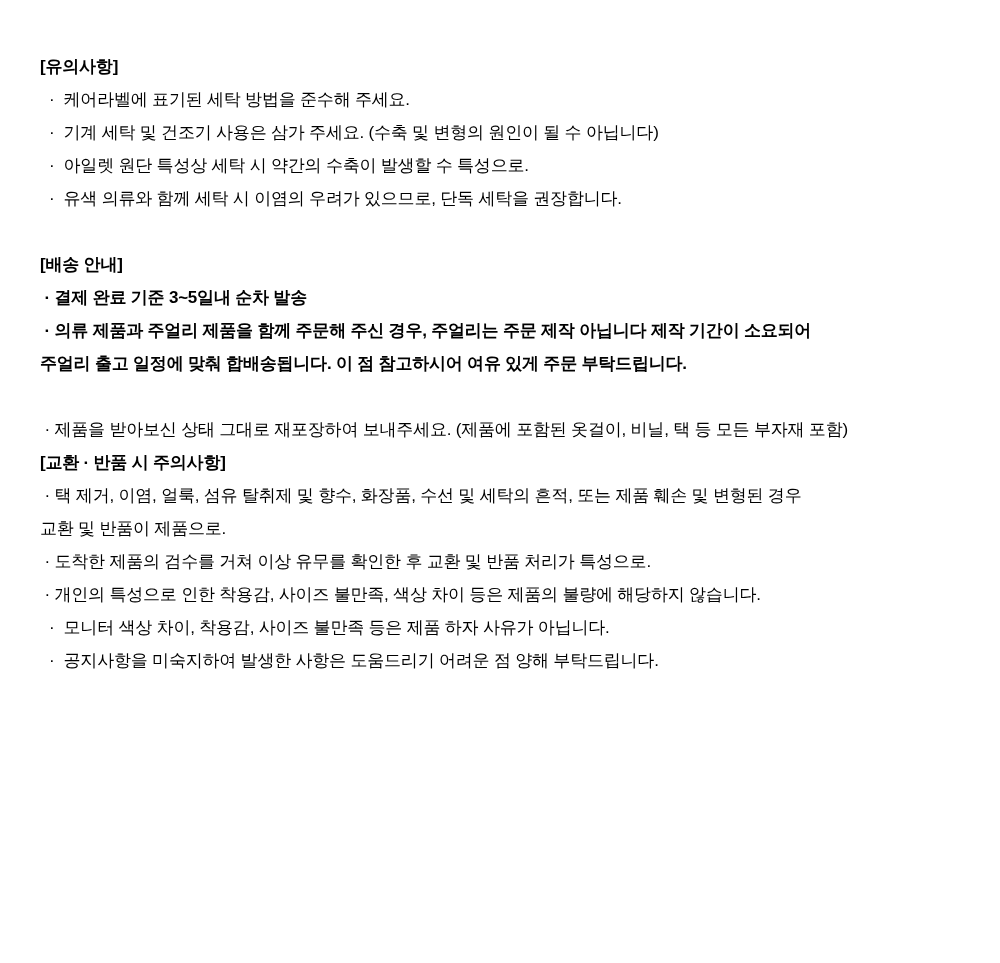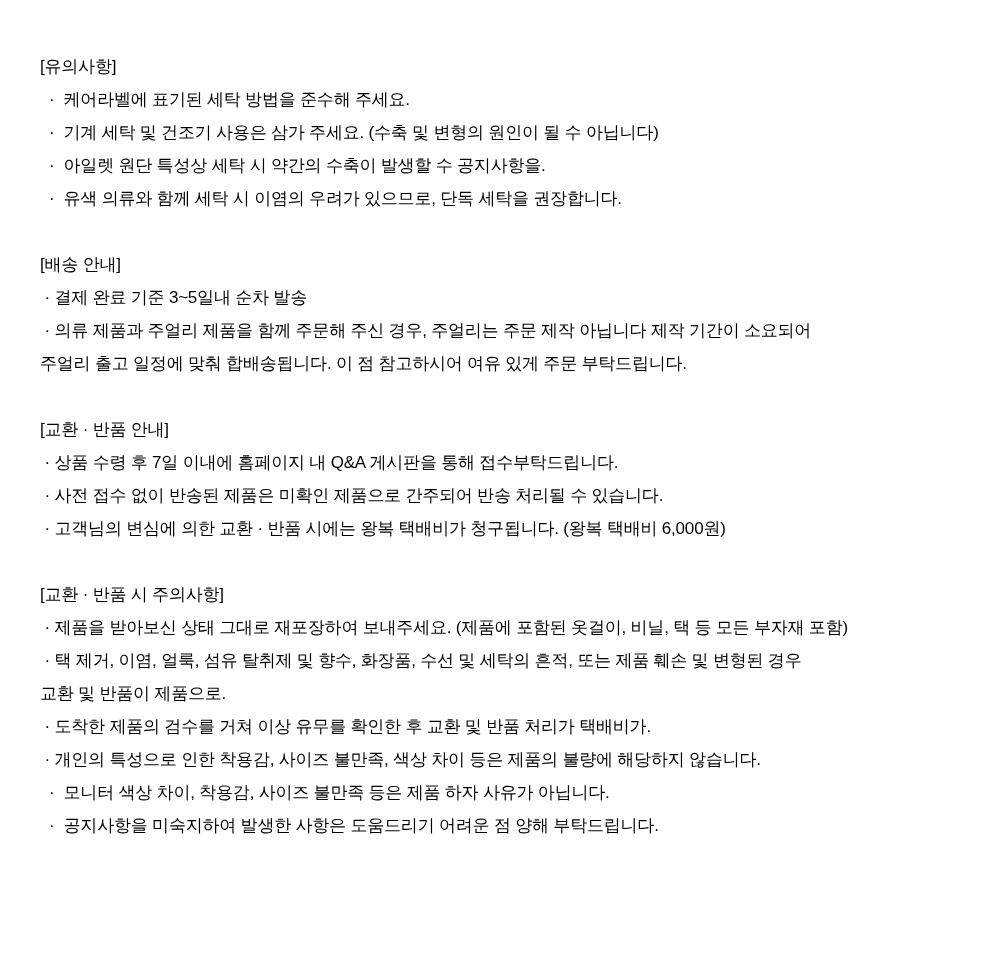--- a/index.html
+++ b/index.html
@@ -23,57 +23,51 @@
     letter-spacing: -0.2px;
   }
   .notice-section {
     margin-bottom: 33px; 
   }
   .line {
     white-space: pre-wrap;
     font-weight: 400;
   }
   .line.header {
-    font-weight: 400;
+    font-weight: 700;
   }
   .section-bold .line:not(.header) {
-    font-weight: 400;
+    font-weight: 700;
   }
 </style>
 </head>
 <body>
 
 <div class="page">
   <div class="notice-wrap" id="notice-root">
   <section class="notice-section">
     <div class="line header">[유의사항]</div>
   <div class="line">  ·  케어라벨에 표기된 세탁 방법을 준수해 주세요.</div>
         <div class="line">  ·  기계 세탁 및 건조기 사용은 삼가 주세요. (수축 및 변형의 원인이 될 수 아닙니다)</div>
-        <div class="line">  ·  아일렛 원단 특성상 세탁 시 약간의 수축이 발생할 수 공지사항을.</div>
+        <div class="line">  ·  아일렛 원단 특성상 세탁 시 약간의 수축이 발생할 수 특성으로.</div>
         <div class="line">  ·  유색 의류와 함께 세탁 시 이염의 우려가 있으므로, 단독 세탁을 권장합니다.</div>
       </section>
 
   <section class="notice-section section-bold">
     <div class="line header">[배송 안내]</div>
   <div class="line"> · 결제 완료 기준 3~5일내 순차 발송</div>
         <div class="line"> · 의류 제품과 주얼리 제품을 함께 주문해 주신 경우, 주얼리는 주문 제작 아닙니다 제작 기간이 소요되어</div>
         <div class="line">주얼리 출고 일정에 맞춰 합배송됩니다. 이 점 참고하시어 여유 있게 주문 부탁드립니다.</div>
       </section>
 
-  <section class="notice-section">
-    <div class="line header">[교환 · 반품 안내]</div>
-  <div class="line"> · 상품 수령 후 7일 이내에 홈페이지 내 Q&amp;A 게시판을 통해 접수부탁드립니다.</div>
-        <div class="line"> · 사전 접수 없이 반송된 제품은 미확인 제품으로 간주되어 반송 처리될 수 있습니다.</div>
-        <div class="line"> · 고객님의 변심에 의한 교환 · 반품 시에는 왕복 택배비가 청구됩니다. (왕복 택배비 6,000원)</div>
-      </section>
 
   <section class="notice-section">
-    <div class="line header">[교환 · 반품 시 주의사항]</div>
-  <div class="line"> · 제품을 받아보신 상태 그대로 재포장하여 보내주세요. (제품에 포함된 옷걸이, 비닐, 택 등 모든 부자재 포함)</div>
+    <div class="line"> · 제품을 받아보신 상태 그대로 재포장하여 보내주세요. (제품에 포함된 옷걸이, 비닐, 택 등 모든 부자재 포함)</div>
+  <div class="line header">[교환 · 반품 시 주의사항]</div>
         <div class="line"> · 택 제거, 이염, 얼룩, 섬유 탈취제 및 향수, 화장품, 수선 및 세탁의 흔적, 또는 제품 훼손 및 변형된 경우</div>
         <div class="line">교환 및 반품이 제품으로.</div>
-        <div class="line"> · 도착한 제품의 검수를 거쳐 이상 유무를 확인한 후 교환 및 반품 처리가 택배비가.</div>
+        <div class="line"> · 도착한 제품의 검수를 거쳐 이상 유무를 확인한 후 교환 및 반품 처리가 특성으로.</div>
         <div class="line"> · 개인의 특성으로 인한 착용감, 사이즈 불만족, 색상 차이 등은 제품의 불량에 해당하지 않습니다.</div>
         <div class="line">  ·  모니터 색상 차이, 착용감, 사이즈 불만족 등은 제품 하자 사유가 아닙니다.</div>
         <div class="line">  ·  공지사항을 미숙지하여 발생한 사항은 도움드리기 어려운 점 양해 부탁드립니다.</div>
       </section>
 </div>
 </div>
 
 </body></html>

